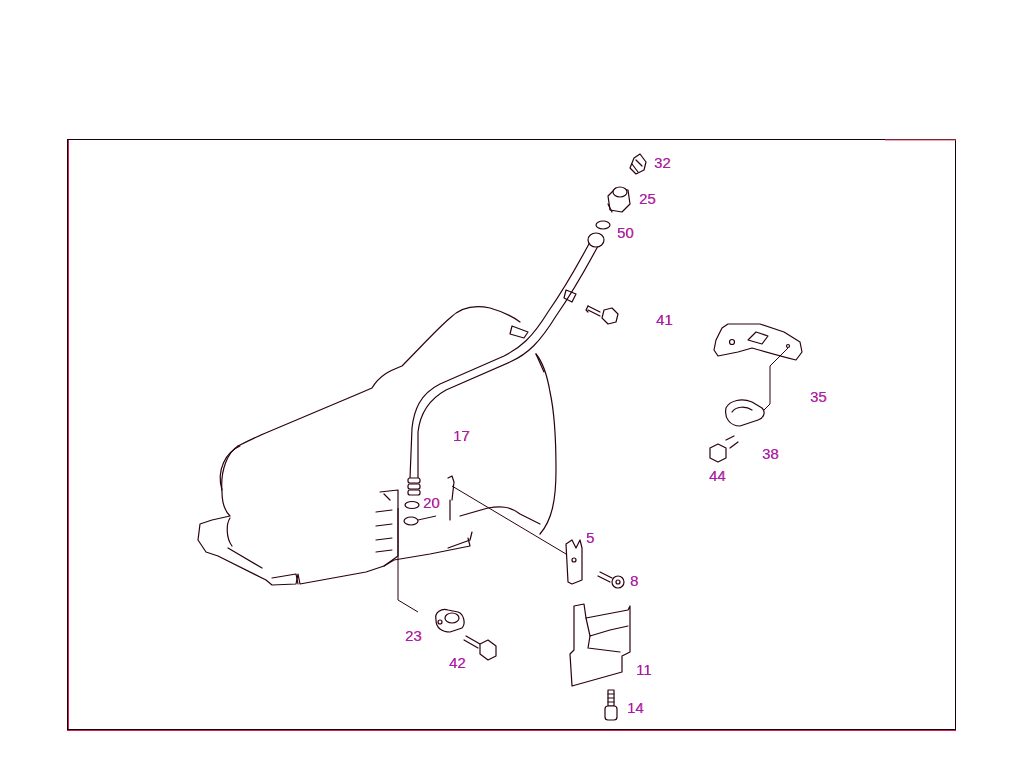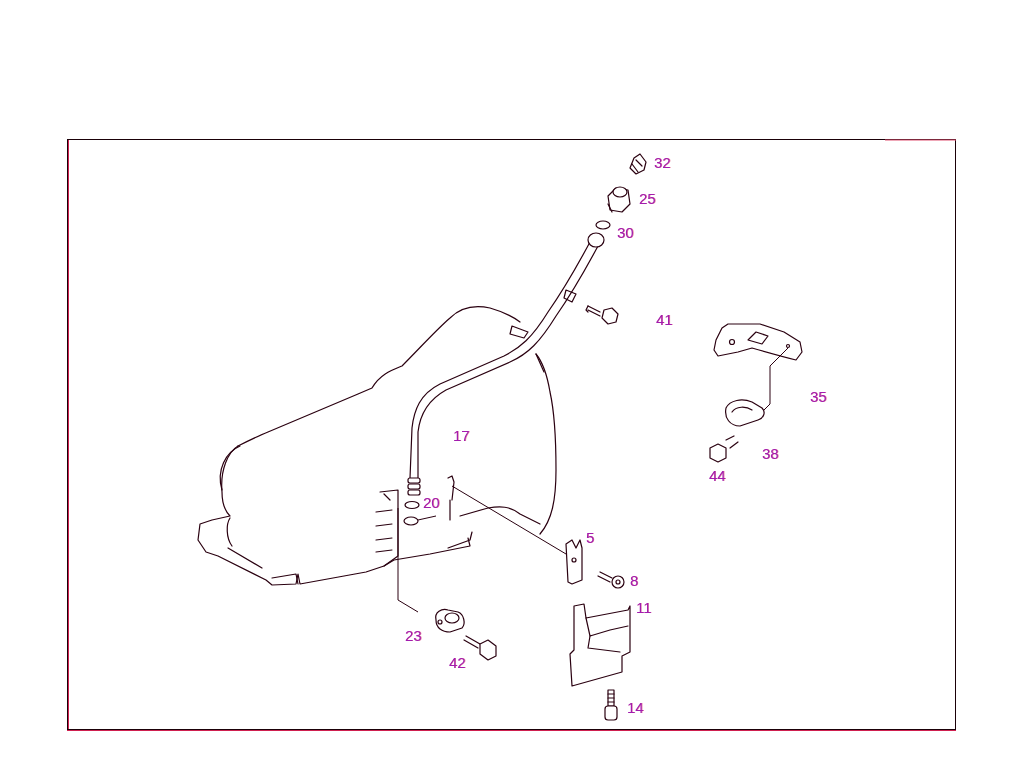--- a/index.html
+++ b/index.html
@@ -163,25 +163,25 @@
   </g>
 
   <g>
     <path class="ln" d="M466,636 L480,644 M464,640 L478,648"></path>
     <polygon class="part" points="480,644 488,640 496,646 496,656 488,660 480,654"></polygon>
   </g>
 </svg>
 
 <span class="callout" style="left:654px; top:155px;">32</span>
 <span class="callout" style="left:639px; top:191px;">25</span>
-<span class="callout" style="left:617px; top:225px;">30</span>
+<span class="callout" style="left:617px; top:225px;">50</span>
 <span class="callout" style="left:656px; top:312px;">41</span>
 <span class="callout" style="left:810px; top:341px;margin-top:48px;">35</span>
 <span class="callout" style="left:762px; top:446px;">38</span>
 <span class="callout" style="left:709px; top:468px;text-align:right;">44</span>
 <span class="callout" style="left:453px; top:428px;">17</span>
 <span class="callout" style="left:423px; top:495px;">20</span>
 <span class="callout" style="left:586px; top:530px;">5</span>
 <span class="callout" style="left:630px; top:573px;">8</span>
-<span class="callout" style="left:636px; top:600px;">11</span>
+<span class="callout" style="left:636px; top:662px;">11</span>
 <span class="callout" style="left:405px; top:628px;">23</span>
 <span class="callout" style="left:449px; top:655px;">42</span>
 <span class="callout" style="left:627px; top:700px;">14</span>
 
 </body></html>

